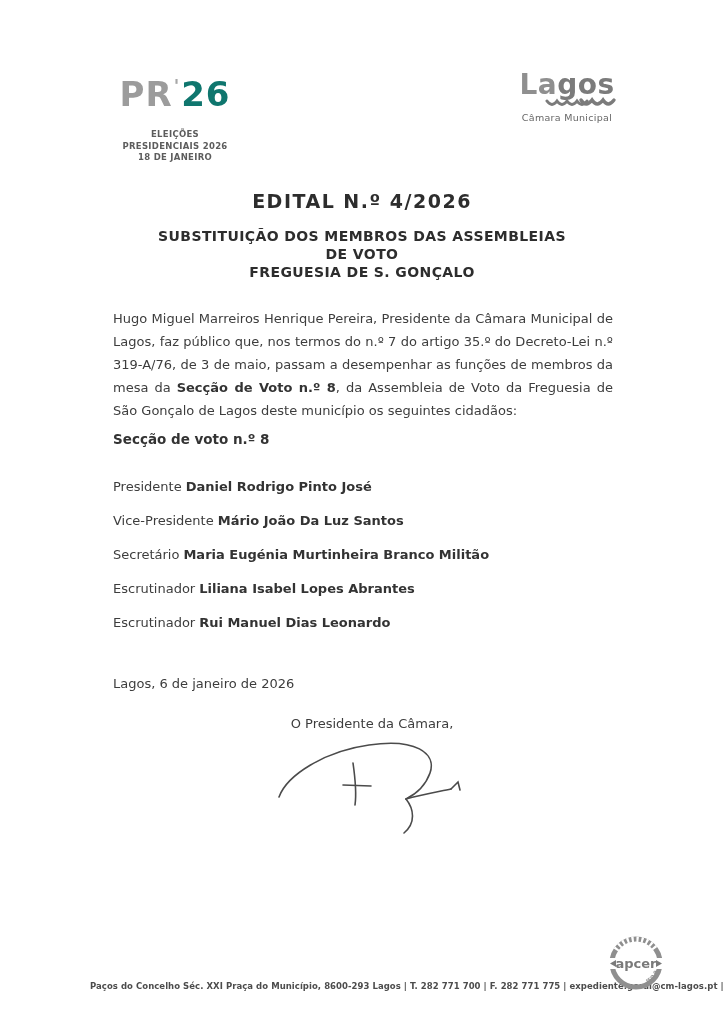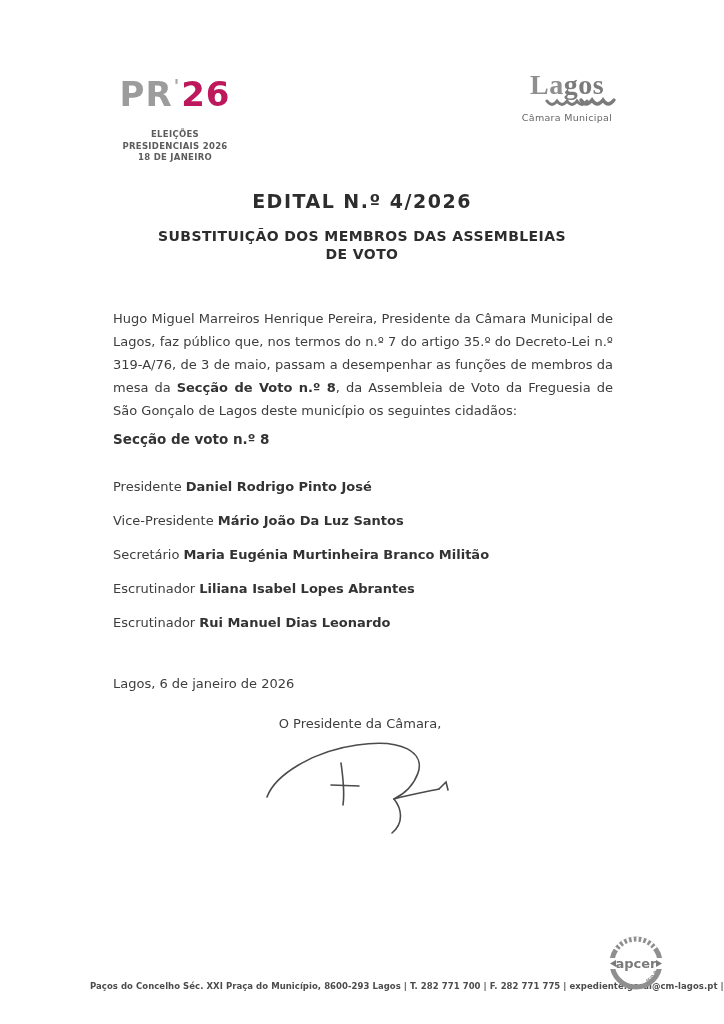--- a/index.html
+++ b/index.html
@@ -29,21 +29,21 @@
     line-height: 36px;
     color: #9c9c9c;
     white-space: nowrap;
   }
   .pr26-wordmark .apos {
     font-size: 18px;
     vertical-align: 14px;
     color: #a7a7a7;
     margin: 0 1px;
   }
-  .pr26-wordmark .year { color: #be185d; }
+  .pr26-wordmark .year { color: #0f766e; }
   .pr26-caption {
     margin-top: 17px;
     font-size: 8.5px;
     font-weight: bold;
     line-height: 11.5px;
     letter-spacing: 0.3px;
     color: #5c5c5c;
   }
 
   .logo-lagos {
@@ -51,21 +51,20 @@
     left: 501px; top: 70px;
     width: 132px;
     text-align: center;
   }
   .lagos-wordmark {
     font-size: 28px;
     font-weight: bold;
     letter-spacing: 0.5px;
     line-height: 30px;
     color: #8f8f8f;
-    font-family: Liberation Serif, serif;
   }
   .lagos-wordmark .gos { color: #7b7b7b; }
   .lagos-wave { display: block; margin: -4px 0 0 44px; }
   .lagos-caption {
     margin-top: 2px;
     font-size: 9.5px;
     color: #666666;
     letter-spacing: 0.3px;
   }
 
@@ -131,21 +130,21 @@
 
   .date-line {
     position: absolute;
     left: 113px; top: 676px;
     font-size: 13px;
   }
 
   
   .signature-block {
     position: absolute;
-    left: 252px; top: 716px;
+    left: 264px; top: 716px;
     width: 216px;
     text-align: center;
   }
   .signature-title { font-size: 13px; }
   .signature-svg { display: block; margin: 2px auto 0; }
   .signatory-name {
     font-size: 13px;
     margin-top: -14px;
     white-space: nowrap;
   }
@@ -185,20 +184,21 @@
     <svg class="lagos-wave" width="82" height="14" viewBox="0 0 82 14">
       <path d="M2,5 q5,7 10,0 q5,7 10,0 q5,7 10,0 q5,7 10,0" fill="none" stroke="#7b7b7b" stroke-width="3" stroke-linecap="round"></path>
       <path d="M36,4 q5,8 11,0 q5,8 11,0 q5,8 11,0" fill="none" stroke="#7b7b7b" stroke-width="3.4" stroke-linecap="round"></path>
     </svg>
     <div class="lagos-caption">Câmara Municipal</div>
   </div>
 
   <div class="title-block">
     <div class="edital-title">EDITAL N.º 4/2026</div>
     <div class="edital-subtitle">SUBSTITUIÇÃO DOS MEMBROS DAS ASSEMBLEIAS DE VOTO</div>
+    <div class="edital-subtitle2">FREGUESIA DE S. GONÇALO</div>
   </div>
 
   <p class="intro"><span>Hugo Miguel Marreiros Henrique Pereira, Presidente da Câmara Municipal de Lagos, faz público que, nos termos do n.º 7 do artigo 35.º do Decreto-Lei n.º 319-A/76, de 3 de maio, passam a desempenhar as funções de membros da mesa da </span><b>Secção de Voto n.º 8</b><span>, da Assembleia de Voto da Freguesia de São Gonçalo de Lagos deste município os seguintes cidadãos:</span></p>
 
   <div class="section-heading">Secção de voto n.º 8</div>
 
   <div class="members">
     <div class="member-row"><span>Presidente</span><span class="member-name">Daniel Rodrigo Pinto José</span></div>
     <div class="member-row"><span>Vice-Presidente</span><span class="member-name">Mário João Da Luz Santos</span></div>
     <div class="member-row"><span>Secretário</span><span class="member-name">Maria Eugénia Murtinheira Branco Militão</span></div>

